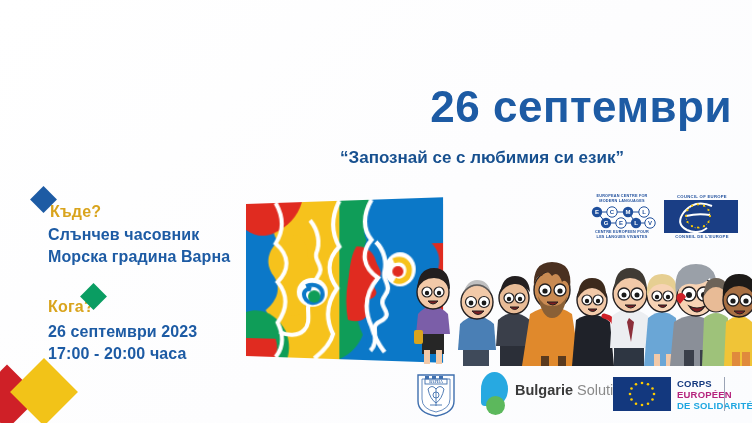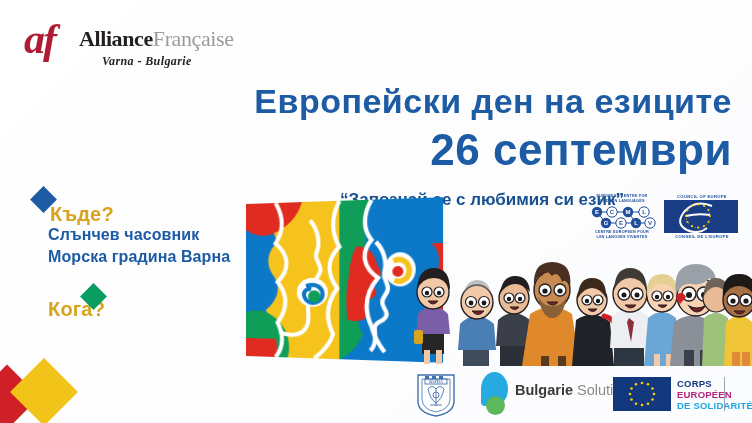--- a/index.html
+++ b/index.html
@@ -68,21 +68,21 @@
     text-align:center; line-height:1.3; margin-top:14px;
     white-space:nowrap;
   }
 
   
   .info { position:absolute; left:22px; top:196px; width:215px; }
   .diamond { width:19px; height:19px; transform:rotate(45deg); display:inline-block; }
   .d-blue { background:#1d5ba4; }
   .d-green { background:#0a9d62; }
   .info-lbl {
-    font-size:20px; font-weight:bold; color:#d9a41d;
+    font-size:16px; font-weight:bold; color:#d9a41d;
     line-height:1.2; letter-spacing:0.2px;
   }
   .info-txt {
     font-size:16px; font-weight:bold; color:#1d5ba4;
     line-height:1.35; letter-spacing:0.1px; white-space:nowrap;
   }
   .row-where { position:relative; height:22px; }
   .row-where .diamond { position:absolute; left:12px; top:-6px; }
   .row-where .info-lbl { position:absolute; left:28px; top:6px; }
   .row-when { position:relative; height:24px; margin-top:24px; }
@@ -161,47 +161,43 @@
   .ces-3 { color:#1ea6e0; }
   .ces-bar {
     position:absolute; right:0; top:0; width:1.4px; height:34px; background:#9aa3b5;
   }
 </style>
 </head>
 <body>
 
 <div class="poster">
 
-  <div class="af-logo">
-    <div class="af-mark">af</div>
-    <div class="af-name">
-      <span class="b">Alliance</span><span class="g">Française</span>
-    </div>
-    <div class="af-sub">Varna - Bulgarie</div>
-  </div>
 
 
   <div class="title-block">
-    <div class="t1">Европейски ден на езиците</div>
     <div class="t2">26 септември</div>
     <div class="t3">“Запознай се с любимия си език”</div>
   </div>
 
   <div class="info">
     <div class="row-where">
       <span class="diamond d-blue"></span>
       <span class="info-lbl">Къде?</span>
     </div>
     <div class="lines-where">
       <div class="info-txt">Слънчев часовник</div>
       <div class="info-txt">Морска градина Варна</div>
     </div>
     <div class="row-when">
       <span class="info-lbl">Кога?</span>
       <span class="diamond d-green"></span>
+    </div>
+    <div class="lines-when">
+      <div class="info-txt">26 септември 2023</div>
+      <div class="info-txt">17:00 - 20:00 часа</div>
     </div>
   </div>
 
   <div class="dec-red"></div>
   <div class="dec-yellow"></div>
 
   <svg class="mural" viewBox="0 0 186 152">
     <defs>
       <clipPath id="muralClip">
           <rect x="0" y="0" width="186" height="152"></rect>

